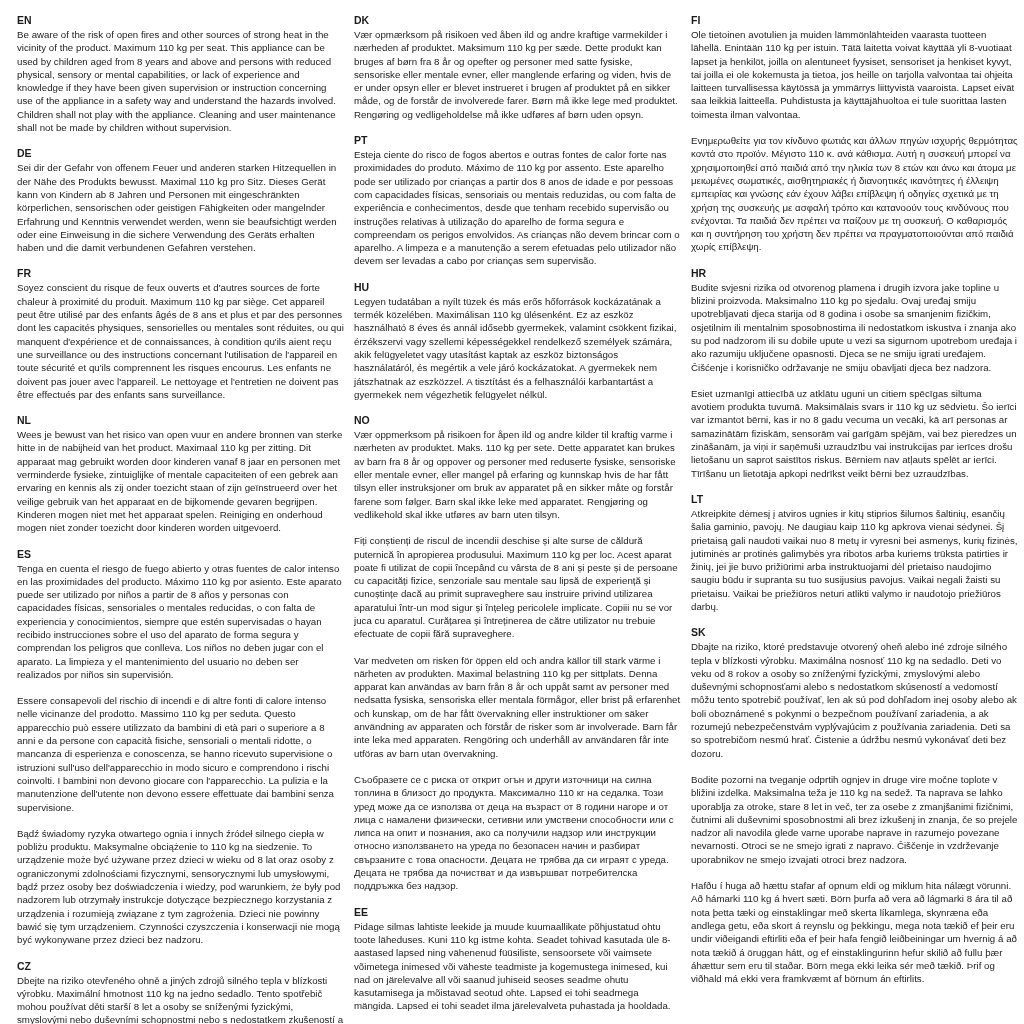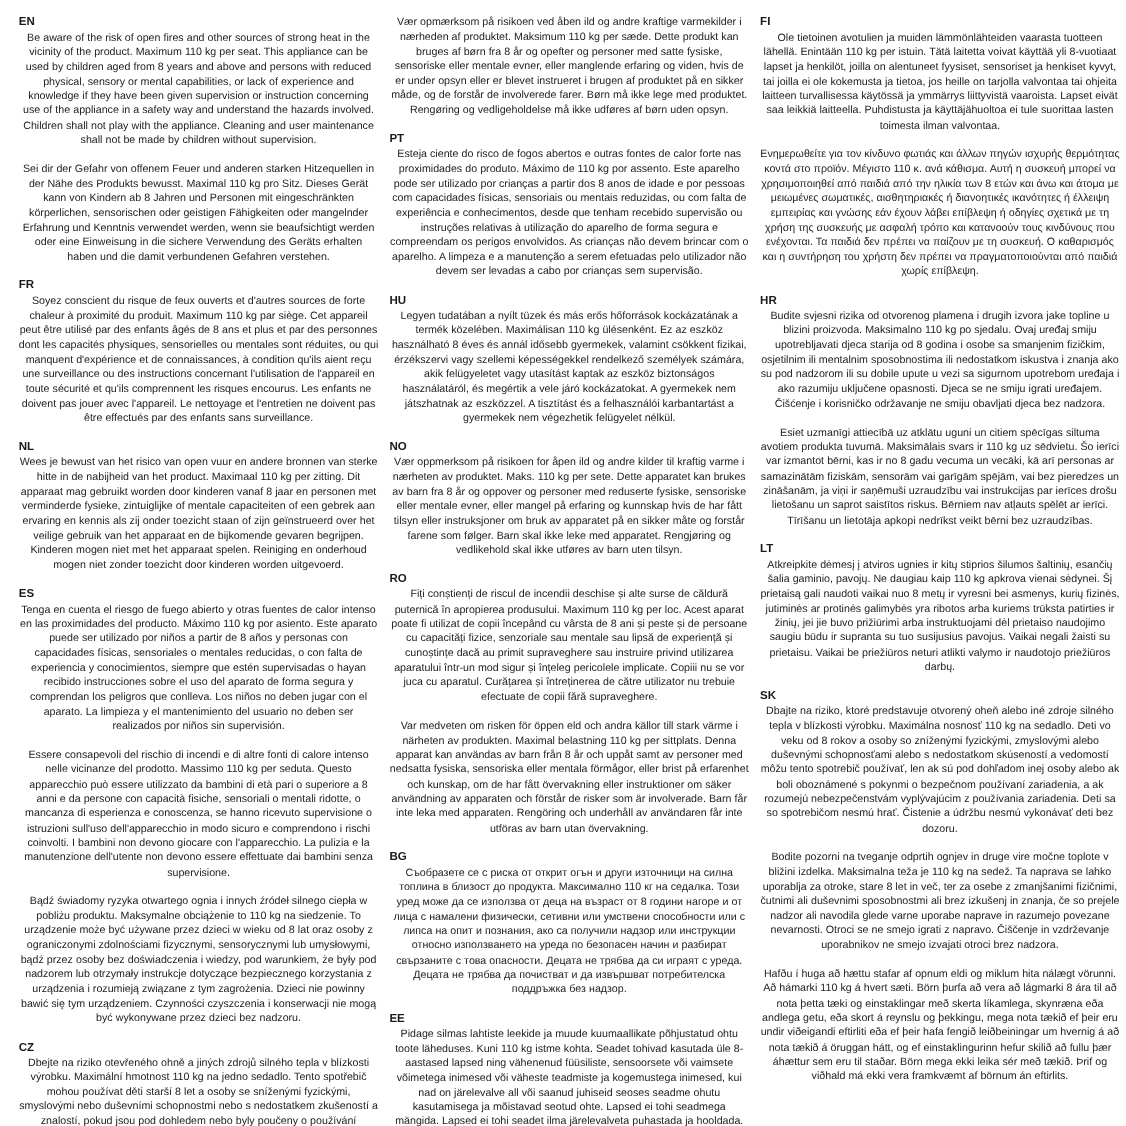--- a/index.html
+++ b/index.html
@@ -35,36 +35,37 @@
     font-size: 10.5px;
     line-height: 13px;
     font-weight: bold;
     margin: 0 0 1px 0;
     color: #1a1a1a;
   }
   .sec p {
     font-size: 9.7px;
     line-height: 13.3px;
     margin: 0;
-    text-align: center;
+    text-align: left;
     color: #222222;
     word-spacing: 0.1px;
   }
 </style>
 </head>
 <body>
 
 <div class="page">
 
   <div class="column">
     <section class="sec">
       <h2>EN</h2>
       <p>Be aware of the risk of open fires and other sources of strong heat in the vicinity of the product. Maximum 110 kg per seat. This appliance can be used by children aged from 8 years and above and persons with reduced physical, sensory or mental capabilities, or lack of experience and knowledge if they have been given supervision or instruction concerning use of the appliance in a safety way and understand the hazards involved. Children shall not play with the appliance. Cleaning and user maintenance shall not be made by children without supervision.</p>
     </section>
     <section class="sec">
+      <h2>DE</h2>
       <p>Sei dir der Gefahr von offenem Feuer und anderen starken Hitzequellen in der Nähe des Produkts bewusst. Maximal 110 kg pro Sitz. Dieses Gerät kann von Kindern ab 8 Jahren und Personen mit eingeschränkten körperlichen, sensorischen oder geistigen Fähigkeiten oder mangelnder Erfahrung und Kenntnis verwendet werden, wenn sie beaufsichtigt werden oder eine Einweisung in die sichere Verwendung des Geräts erhalten haben und die damit verbundenen Gefahren verstehen.</p>
     </section>
     <section class="sec">
       <h2>FR</h2>
       <p>Soyez conscient du risque de feux ouverts et d'autres sources de forte chaleur à proximité du produit. Maximum 110 kg par siège. Cet appareil peut être utilisé par des enfants âgés de 8 ans et plus et par des personnes dont les capacités physiques, sensorielles ou mentales sont réduites, ou qui manquent d'expérience et de connaissances, à condition qu'ils aient reçu une surveillance ou des instructions concernant l'utilisation de l'appareil en toute sécurité et qu'ils comprennent les risques encourus. Les enfants ne doivent pas jouer avec l'appareil. Le nettoyage et l'entretien ne doivent pas être effectués par des enfants sans surveillance.</p>
     </section>
     <section class="sec">
       <h2>NL</h2>
       <p>Wees je bewust van het risico van open vuur en andere bronnen van sterke hitte in de nabijheid van het product. Maximaal 110 kg per zitting. Dit apparaat mag gebruikt worden door kinderen vanaf 8 jaar en personen met verminderde fysieke, zintuiglijke of mentale capaciteiten of een gebrek aan ervaring en kennis als zij onder toezicht staan of zijn geïnstrueerd over het veilige gebruik van het apparaat en de bijkomende gevaren begrijpen. Kinderen mogen niet met het apparaat spelen. Reiniging en onderhoud mogen niet zonder toezicht door kinderen worden uitgevoerd.</p>
     </section>
@@ -79,43 +80,42 @@
       <p>Bądź świadomy ryzyka otwartego ognia i innych źródeł silnego ciepła w pobliżu produktu. Maksymalne obciążenie to 110 kg na siedzenie. To urządzenie może być używane przez dzieci w wieku od 8 lat oraz osoby z ograniczonymi zdolnościami fizycznymi, sensorycznymi lub umysłowymi, bądź przez osoby bez doświadczenia i wiedzy, pod warunkiem, że były pod nadzorem lub otrzymały instrukcje dotyczące bezpiecznego korzystania z urządzenia i rozumieją związane z tym zagrożenia. Dzieci nie powinny bawić się tym urządzeniem. Czynności czyszczenia i konserwacji nie mogą być wykonywane przez dzieci bez nadzoru.</p>
     </section>
     <section class="sec">
       <h2>CZ</h2>
       <p>Dbejte na riziko otevřeného ohně a jiných zdrojů silného tepla v blízkosti výrobku. Maximální hmotnost 110 kg na jedno sedadlo. Tento spotřebič mohou používat děti starší 8 let a osoby se sníženými fyzickými, smyslovými nebo duševními schopnostmi nebo s nedostatkem zkušeností a znalostí, pokud jsou pod dohledem nebo byly poučeny o používání spotřebiče bezpečným způsobem a rozumí případným nebezpečím. Děti si se spotřebičem nesmí hrát. Čištění a úživatelskou úpravu nesmí provádět děti bez dozoru.</p>
     </section>
   </div>
 
   <div class="column">
     <section class="sec">
+      <h2>DK</h2>
       <p>Vær opmærksom på risikoen ved åben ild og andre kraftige varmekilder i nærheden af produktet. Maksimum 110 kg per sæde. Dette produkt kan bruges af børn fra 8 år og opefter og personer med satte fysiske, sensoriske eller mentale evner, eller manglende erfaring og viden, hvis de er under opsyn eller er blevet instrueret i brugen af produktet på en sikker måde, og de forstår de involverede farer. Børn må ikke lege med produktet. Rengøring og vedligeholdelse må ikke udføres af børn uden opsyn.</p>
     </section>
     <section class="sec">
       <h2>PT</h2>
       <p>Esteja ciente do risco de fogos abertos e outras fontes de calor forte nas proximidades do produto. Máximo de 110 kg por assento. Este aparelho pode ser utilizado por crianças a partir dos 8 anos de idade e por pessoas com capacidades físicas, sensoriais ou mentais reduzidas, ou com falta de experiência e conhecimentos, desde que tenham recebido supervisão ou instruções relativas à utilização do aparelho de forma segura e compreendam os perigos envolvidos. As crianças não devem brincar com o aparelho. A limpeza e a manutenção a serem efetuadas pelo utilizador não devem ser levadas a cabo por crianças sem supervisão.</p>
     </section>
     <section class="sec">
       <h2>HU</h2>
       <p>Legyen tudatában a nyílt tüzek és más erős hőforrások kockázatának a termék közelében. Maximálisan 110 kg ülésenként. Ez az eszköz használható 8 éves és annál idősebb gyermekek, valamint csökkent fizikai, érzékszervi vagy szellemi képességekkel rendelkező személyek számára, akik felügyeletet vagy utasítást kaptak az eszköz biztonságos használatáról, és megértik a vele járó kockázatokat. A gyermekek nem játszhatnak az eszközzel. A tisztítást és a felhasználói karbantartást a gyermekek nem végezhetik felügyelet nélkül.</p>
     </section>
     <section class="sec">
       <h2>NO</h2>
       <p>Vær oppmerksom på risikoen for åpen ild og andre kilder til kraftig varme i nærheten av produktet. Maks. 110 kg per sete. Dette apparatet kan brukes av barn fra 8 år og oppover og personer med reduserte fysiske, sensoriske eller mentale evner, eller mangel på erfaring og kunnskap hvis de har fått tilsyn eller instruksjoner om bruk av apparatet på en sikker måte og forstår farene som følger. Barn skal ikke leke med apparatet. Rengjøring og vedlikehold skal ikke utføres av barn uten tilsyn.</p>
     </section>
     <section class="sec">
-      <h2>RO</h2>
       <p>Fiți conștienți de riscul de incendii deschise și alte surse de căldură puternică în apropierea produsului. Maximum 110 kg per loc. Acest aparat poate fi utilizat de copii începând cu vârsta de 8 ani și peste și de persoane cu capacități fizice, senzoriale sau mentale sau lipsă de experiență și cunoștințe dacă au primit supraveghere sau instruire privind utilizarea aparatului într-un mod sigur și înțeleg pericolele implicate. Copiii nu se vor juca cu aparatul. Curățarea și întreținerea de către utilizator nu trebuie efectuate de copii fără supraveghere.</p>
     </section>
     <section class="sec">
       <p>Var medveten om risken för öppen eld och andra källor till stark värme i närheten av produkten. Maximal belastning 110 kg per sittplats. Denna apparat kan användas av barn från 8 år och uppåt samt av personer med nedsatta fysiska, sensoriska eller mentala förmågor, eller brist på erfarenhet och kunskap, om de har fått övervakning eller instruktioner om säker användning av apparaten och förstår de risker som är involverade. Barn får inte leka med apparaten. Rengöring och underhåll av användaren får inte utföras av barn utan övervakning.</p>
     </section>
     <section class="sec">
-      <h2>BG</h2>
       <p>Съобразете се с риска от открит огън и други източници на силна топлина в близост до продукта. Максимално 110 кг на седалка. Този уред може да се използва от деца на възраст от 8 години нагоре и от лица с намалени физически, сетивни или умствени способности или с липса на опит и познания, ако са получили надзор или инструкции относно използването на уреда по безопасен начин и разбират свързаните с това опасности. Децата не трябва да си играят с уреда. Децата не трябва да почистват и да извършват потребителска поддръжка без надзор.</p>
     </section>
     <section class="sec">
       <h2>EE</h2>
       <p>Pidage silmas lahtiste leekide ja muude kuumaallikate põhjustatud ohtu toote läheduses. Kuni 110 kg istme kohta. Seadet tohivad kasutada üle 8-aastased lapsed ning vähenenud füüsiliste, sensoorsete või vaimsete võimetega inimesed või väheste teadmiste ja kogemustega inimesed, kui nad on järelevalve all või saanud juhiseid seoses seadme ohutu kasutamisega ja mõistavad seotud ohte. Lapsed ei tohi seadmega mängida. Lapsed ei tohi seadet ilma järelevalveta puhastada ja hooldada.</p>
     </section>
   </div>
 
   <div class="column">
     <section class="sec">

